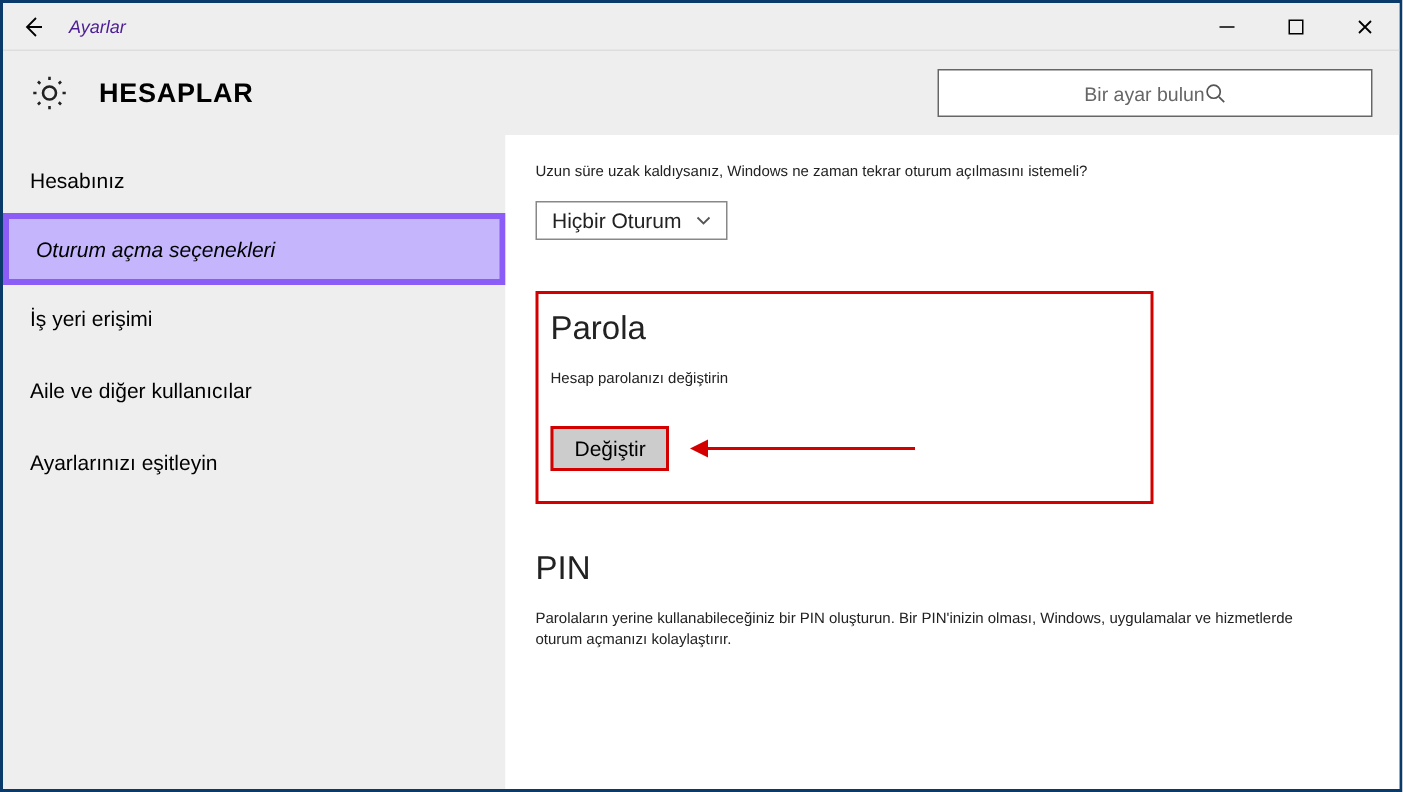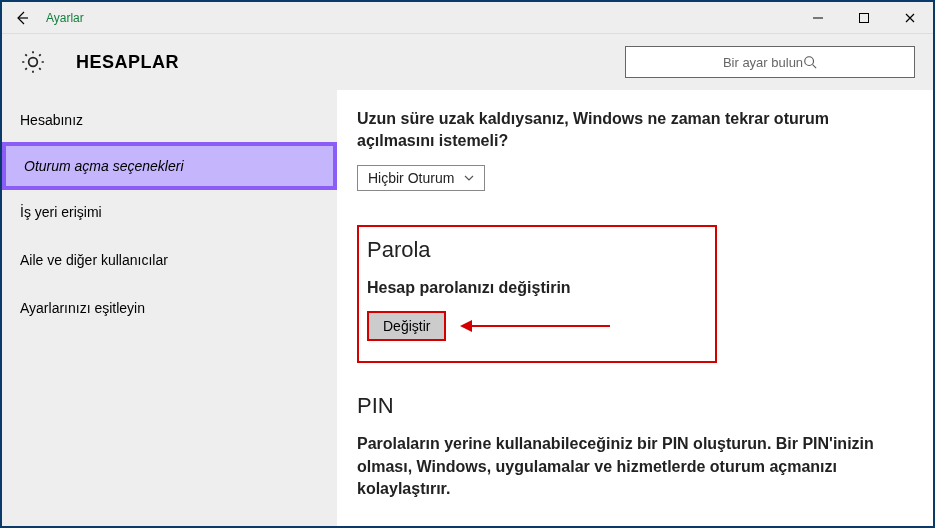--- a/index.html
+++ b/index.html
@@ -13,30 +13,30 @@
   }
   .titlebar {
     height: 32px; background: #eeeeee;
     display: flex; align-items: center;
     border-bottom: 1px solid #ddd;
   }
   .back-btn {
     width: 40px; height: 32px; display:flex; align-items:center; justify-content:center;
     cursor: default;
   }
-  .title-text { font-size: 12px; color: #15803d; margin-left: 4px; }
+  .title-text { font-size: 12px; color: #4c1d95; margin-left: 4px; font-style: italic; }
   .titlebar-spacer { flex: 1; }
   .win-controls { display:flex; }
   .win-btn { width: 46px; height: 32px; display:flex; align-items:center; justify-content:center; }
   .header {
     height: 56px; background: #eeeeee;
     display:flex; align-items:center; padding: 0 18px;
     justify-content: space-between;
   }
-  .header-left { display:flex; align-items:center; gap:30px; }
+  .header-left { display:flex; align-items:center; gap:20px; }
   .header-title { font-size: 18px; font-weight: 600; letter-spacing: .5px; }
   .search-box {
     width: 290px; height: 32px; border:1px solid #666; background:#fff;
     display:flex; align-items:center; padding: 0 10px; color:#666;
     font-size: 13px; justify-content: center;
   }
   .body { flex:1; display:flex; overflow:hidden; }
   .sidebar {
     width: 335px; background:#eeeeee;
     display:flex; flex-direction:column;
@@ -50,33 +50,33 @@
     background:#c4b5fd;
     border: 4px solid #8b5cf6;
     margin: -2px 0;
     font-style: italic;
   }
   .content {
     flex:1; background:#fff; padding: 18px 28px 0 20px;
     overflow-y: auto; color:#222; font-size:14px;
   }
   .section-h { font-size: 22px; font-weight: 400; margin-bottom: 14px; margin-top:4px; }
-  .section-sub { font-size: 16px; margin-bottom: 12px; line-height:1.4;font-weight:bold; }
+  .section-sub { font-size: 10px; margin-bottom: 12px; line-height:1.4; }
   .dropdown {
     display:inline-flex; align-items:center; gap:10px;
     border:1px solid #888; padding: 4px 10px; font-size:14px;
     background:#fff;
   }
   .dropdown .chev { color:#555; }
   .parola-box {
     border: 2px solid #d40000;
     padding: 6px 18px 20px 8px;
-    margin-top: 34px; width: 360px;
+    margin-top: 34px; width: 412px;
   }
-  .change-row { display:flex; align-items:center; gap:24px; margin-top:12px; }
+  .change-row { display:flex; align-items:center; gap:24px; margin-top:24px; }
   .change-btn {
     border:2px solid #d40000; background:#ccc;
     padding: 5px 14px; font-size:14px;
   }
   .arrow { position:relative; width:140px; height:2px; background:#d40000; }
   .arrow::before {
     content:""; position:absolute; left:-10px; top:-5px;
     border-right:12px solid #d40000;
     border-top:6px solid transparent;
     border-bottom:6px solid transparent;

